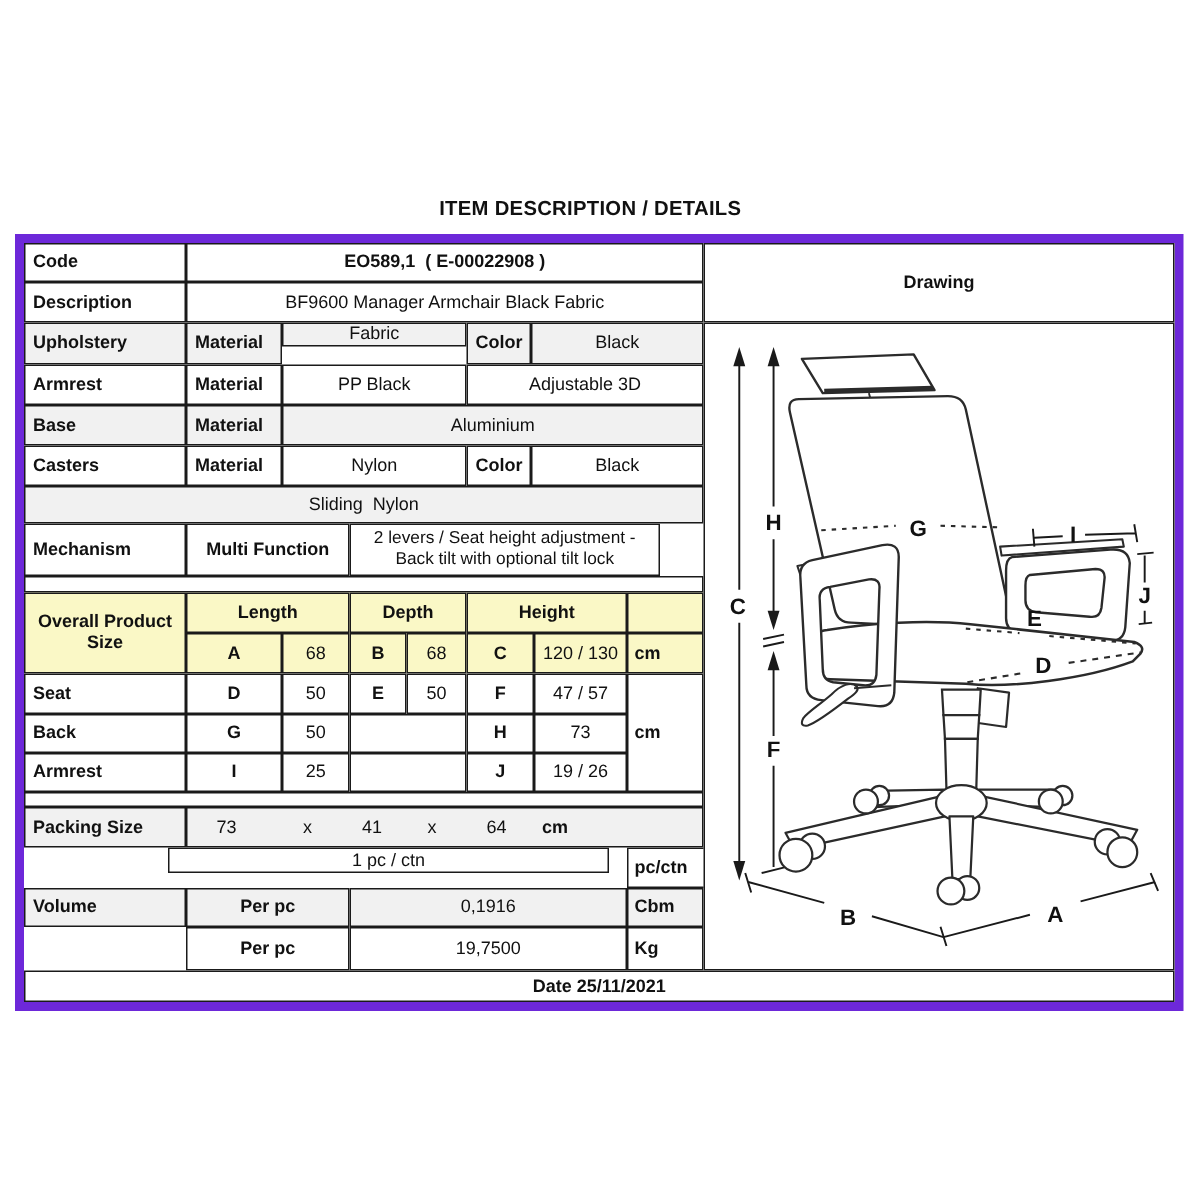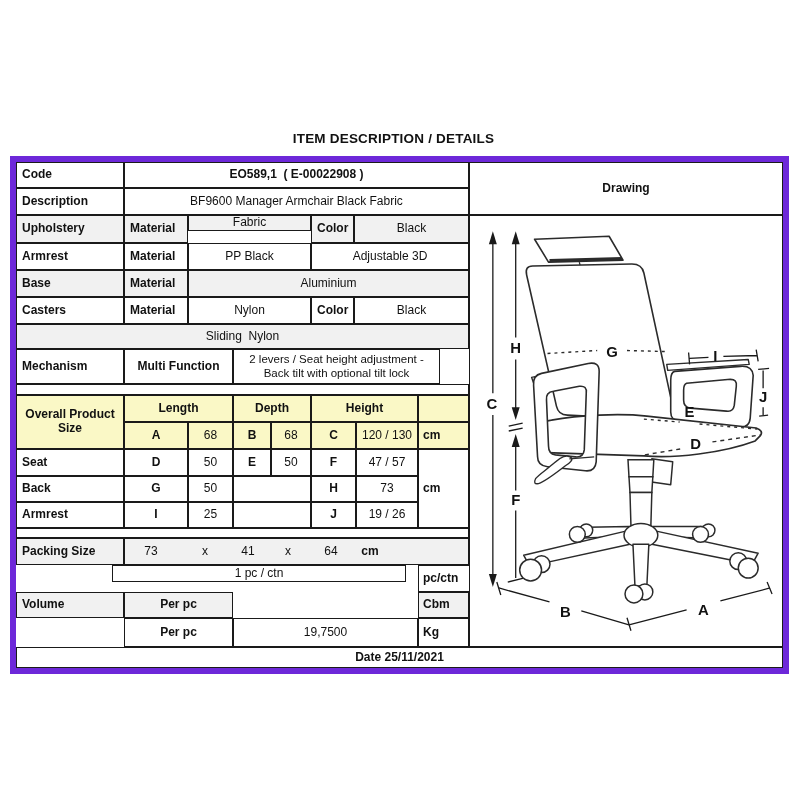--- a/index.html
+++ b/index.html
@@ -130,20 +130,21 @@
       <span class="pspan" style="left:163px">x</span>
       <span class="pspan" style="left:206px">64</span>
       <span class="pspan b" style="left:245px">cm</span>
     </div>
 
     <div class="cell" style="left:96px;top:403px;width:294px;height:17px">1 pc / ctn</div>
     <div class="cell b leftpad" style="left:402px;top:403px;width:61px;height:27px">pc/ctn</div>
 
     <div class="cell lbl gray" style="left:0;top:430px;width:108px;height:26px">Volume</div>
     <div class="cell b gray" style="left:108px;top:430px;width:109px;height:26px">Per pc</div>
+    <div class="cell gray" style="left:217px;top:430px;width:185px;height:26px">0,1916</div>
     <div class="cell b gray leftpad" style="left:402px;top:430px;width:51px;height:26px">Cbm</div>
 
     <div class="cell b" style="left:108px;top:456px;width:109px;height:29px">Per pc</div>
     <div class="cell" style="left:217px;top:456px;width:185px;height:29px">19,7500</div>
     <div class="cell b leftpad" style="left:402px;top:456px;width:51px;height:29px">Kg</div>
 
     <div class="cell b" style="left:0;top:485px;width:767px;height:21px">Date 25/11/2021</div>
 
     <div class="cell" style="left:453px;top:53px;width:314px;height:432px;padding:0">
       <svg width="312" height="430" viewBox="0 0 314 432" style="display:block">

